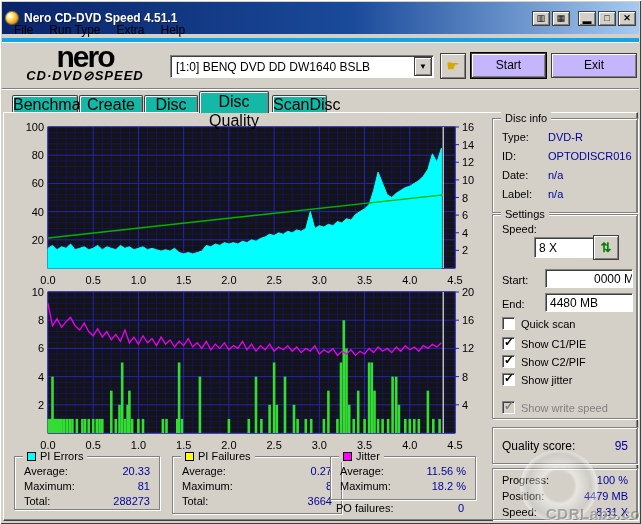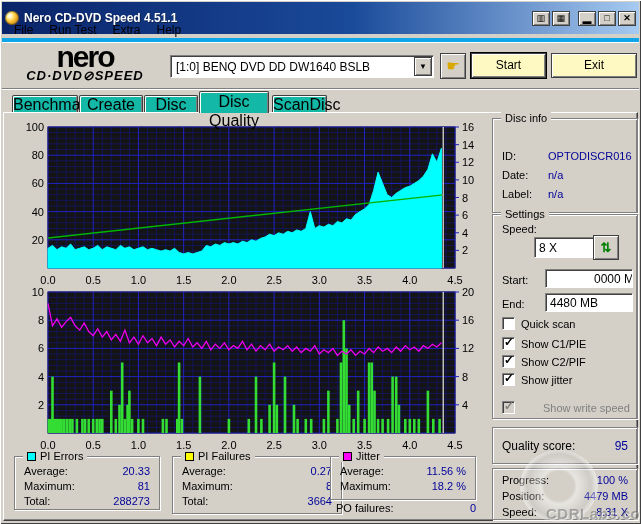--- a/index.html
+++ b/index.html
@@ -37,21 +37,21 @@
     border:1px solid; border-color:#808080 #fff #fff #808080; box-shadow: inset 1px 1px 0 #404040;
     display:flex; align-items:center; }
   .combo-text { flex:1; font-size:12px; padding-left:5px; white-space:nowrap; overflow:hidden; }
   .combo-arrow { width:18px; height:19px; margin-right:1px; background:#D4D0C8; border:1px solid #404040;
     box-shadow: inset 1px 1px 0 #fff, inset -1px -1px 0 #808080;
     display:flex; align-items:center; justify-content:center; font-size:8px; }
   .toolbtn { background:#D4D0C8; border:1px solid #404040;
     box-shadow: inset 1px 1px 0 #fff, inset -1px -1px 0 #808080;
     display:flex; align-items:center; justify-content:center; }
   .handbtn { left:440px; top:53px; width:26px; height:26px; font-size:15px; color:#D8A800; }
-  .btn { height:25px; background:#fef9c3; text-align:center; font-size:12px; line-height:23px; color:#000;
+  .btn { height:25px; background:#c4b5fd; text-align:center; font-size:12px; line-height:23px; color:#000;
     border:1px solid #404040; box-shadow: inset 1px 1px 0 #fff, inset -1px -1px 0 #808080; }
   .default-btn { outline:1px solid #000; }
   .divider2 { left:2px; top:88px; width:637px; height:2px;
     border-top:1px solid #808080; border-bottom:1px solid #fff; }
   
   .tab { top:95px; height:18px; background:#14b8a6; font-size:16px; text-align:center; line-height:17px;
     border:1px solid #404040; border-bottom:none; border-radius:2px 2px 0 0;
     box-shadow: inset 1px 1px 0 #fff, inset -1px 0 0 #808080; color:#000; }
   .tab.active { top:91px; height:22px; z-index:5; line-height:19px; }
   .tabpanel { left:3px; top:112px; width:635px; height:409px; background:#D4D0C8;
@@ -66,21 +66,21 @@
     font-size:11px; white-space:nowrap; }
   .field { background:#fff; border:1px solid; border-color:#808080 #fff #fff #808080;
     box-shadow: inset 1px 1px 0 #404040; font-size:12px; font-family:"Liberation Sans",sans-serif;
     padding-left:4px; color:#000; }
   .cb { width:13px; height:13px; background:#fff; border:1px solid; border-color:#808080 #fff #fff #808080;
     box-shadow: inset 1px 1px 0 #404040; position:relative; flex:none; }
   .cbrow { position:absolute; display:flex; align-items:center; gap:6px; font-size:11px; color:#000; }
   .cb.checked::after { content:"✓"; position:absolute; left:1px; top:-3px; font-size:12px; font-weight:bold; color:#000; }
   .cb.disabled { background:#D4D0C8; }
   .cb.disabled::after { color:#808080; }
-  .cbrow.disabled .cblabel { color:#808080;margin-left:22px; }
+  .cbrow.disabled .cblabel { color:#808080; }
   svg text { font-family:"Liberation Sans",sans-serif; }
   
   .wm-disc { left:520px; top:450px; width:78px; height:72px; border-radius:50%;
     background: radial-gradient(circle, rgba(255,255,255,0) 28%, rgba(255,255,255,.45) 34%, rgba(190,190,190,.25) 60%, rgba(255,255,255,.5) 72%, rgba(255,255,255,0) 76%); }
   .wm-text { left:546px; top:505px; font-size:15px; font-weight:bold; letter-spacing:.5px;
     color:rgba(70,70,70,.40); text-shadow:1px 1px 0 rgba(255,255,255,.55); }
 </style>
 </head>
 <body>
 
@@ -102,21 +102,21 @@
     <div class="tbtn">
         <span class="glyph">□</span>
       </div>
     <div class="tbtn">
         <span class="glyph" style="font-weight:bold;">✕</span>
       </div>
   </div>
 
   <div class="abs menubar">
     <span class="menuitem">File</span>
-    <span class="menuitem">Run Test</span>
+    <span class="menuitem">Run Type</span>
     <span class="menuitem">Extra</span>
     <span class="menuitem">Help</span>
   </div>
 
   <div class="abs logo">
     <div class="logo-top">nero</div>
     <div class="logo-bottom">CD·DVD⊘SPEED</div>
   </div>
   <div class="abs combo">
     <span class="combo-text">[1:0]   BENQ DVD DD DW1640 BSLB</span>
@@ -420,20 +420,24 @@
         <text x="204.88888888888889" y="166" text-anchor="middle" font-size="11" fill="#000">2.0</text>
         <text x="250.11111111111111" y="166" text-anchor="middle" font-size="11" fill="#000">2.5</text>
         <text x="295.3333333333333" y="166" text-anchor="middle" font-size="11" fill="#000">3.0</text>
         <text x="340.55555555555554" y="166" text-anchor="middle" font-size="11" fill="#000">3.5</text>
         <text x="385.77777777777777" y="166" text-anchor="middle" font-size="11" fill="#000">4.0</text>
         <text x="431" y="166" text-anchor="middle" font-size="11" fill="#000">4.5</text>
       </svg></div>
 
   <div class="abs group" style="left:492px; top:118px; width:146px; height:95px;">
     <div class="legend">Disc info</div>
+    <div class="row" style="top:12px;">
+        <span>Type:</span>
+        <span class="navy" style="position:absolute; left:46px;">DVD-R</span>
+      </div>
     <div class="row" style="top:31px;">
         <span>ID:</span>
         <span class="navy" style="position:absolute; left:46px;">OPTODISCR016</span>
       </div>
     <div class="row" style="top:50px;">
         <span>Date:</span>
         <span class="navy" style="position:absolute; left:46px;">n/a</span>
       </div>
     <div class="row" style="top:69px;">
         <span>Label:</span>
@@ -546,21 +550,21 @@
       </div>
     <div class="row" style="top:8px;">
         <span>Average:</span>
         <span class="navy">11.56 %</span>
       </div>
     <div class="row" style="top:23px;">
         <span>Maximum:</span>
         <span class="navy">18.2 %</span>
       </div>
   </div>
-  <div class="abs" style="left:336px; top:502px; width:140px; display:flex; justify-content:space-between; font-size:11px;">
+  <div class="abs" style="left:336px; top:502px; width:128px; display:flex; justify-content:space-between; font-size:11px;">
     <span>PO failures:</span>
     <span class="navy">0</span>
   </div>
 
   <div class="abs wm-disc"></div>
   <div class="abs wm-text">CDRLabs.com</div>
 
 </div>
 
 </body></html>

